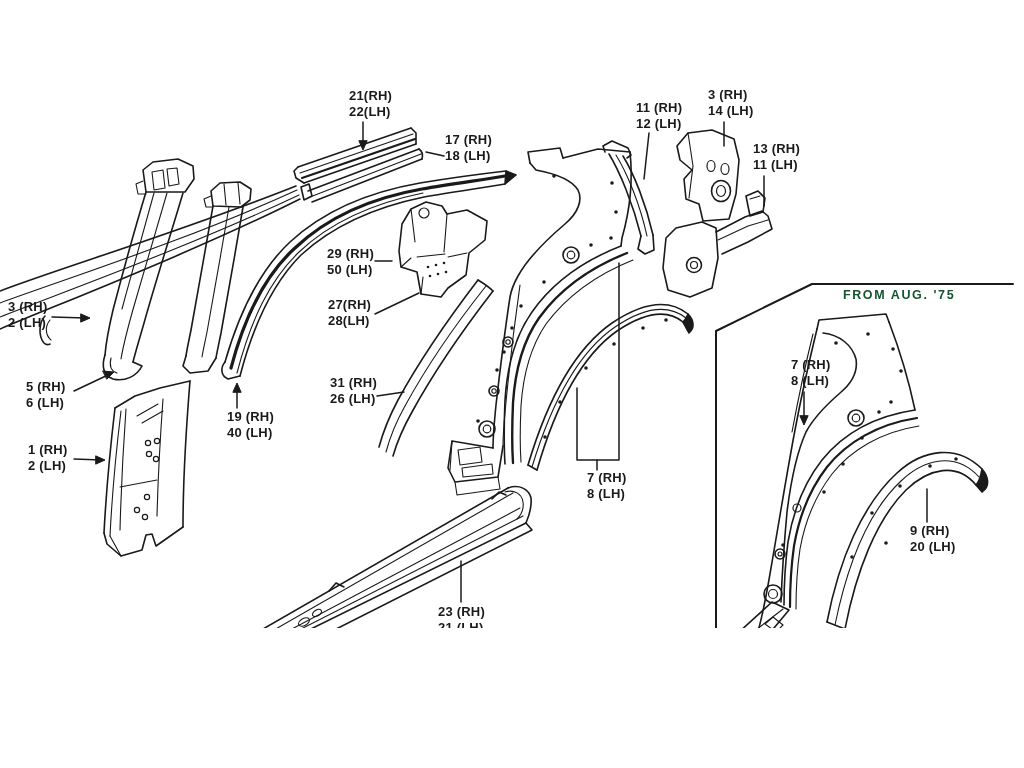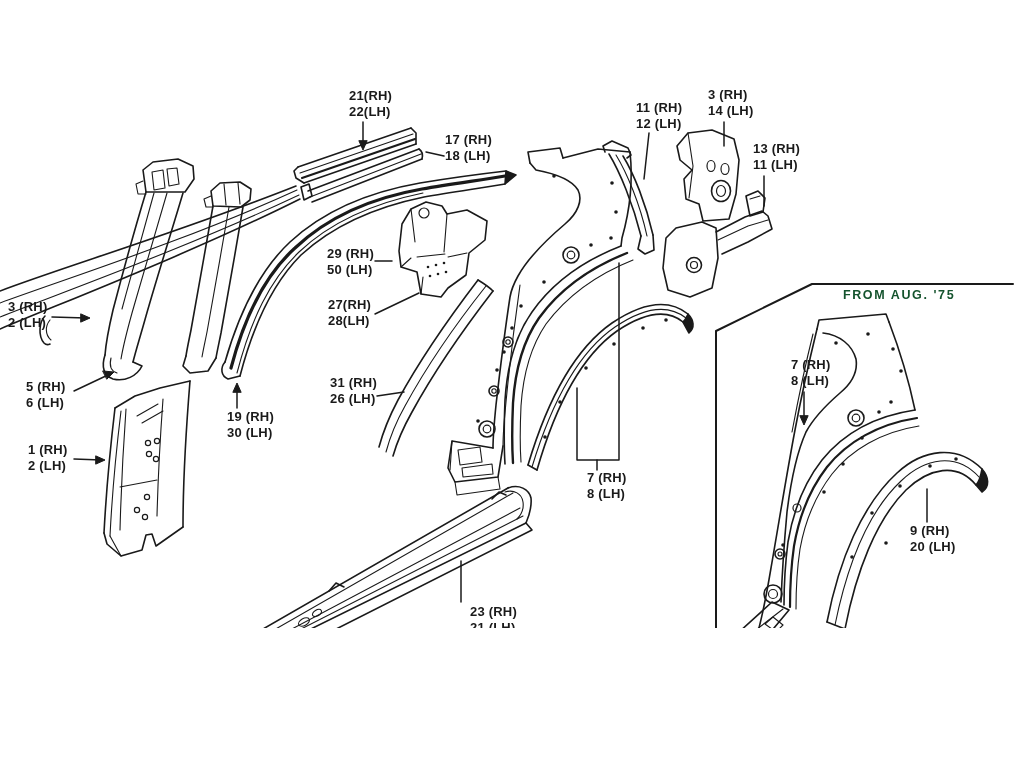--- a/index.html
+++ b/index.html
@@ -324,39 +324,39 @@
 <div class="plabel" style="left:328px;top:297px">
   <span>27(RH)</span>
       <span>28(LH)</span>
     </div>
 <div class="plabel" style="left:330px;top:375px">
   <span>31 (RH)</span>
       <span>26 (LH)</span>
     </div>
 <div class="plabel" style="left:227px;top:409px">
   <span>19 (RH)</span>
-      <span>30 (LH)</span>
+      <span>40 (LH)</span>
     </div>
 <div class="plabel" style="left:8px;top:299px">
   <span>3 (RH)</span>
       <span>2 (LH)</span>
     </div>
 <div class="plabel" style="left:26px;top:379px">
   <span>5 (RH)</span>
       <span>6 (LH)</span>
     </div>
 <div class="plabel" style="left:28px;top:442px">
   <span>1 (RH)</span>
       <span>2 (LH)</span>
     </div>
 <div class="plabel" style="left:587px;top:470px">
   <span>7 (RH)</span>
       <span>8 (LH)</span>
     </div>
-<div class="plabel" style="left:470px;top:604px">
+<div class="plabel" style="left:438px;top:604px">
   <span>23 (RH)</span>
       <span>21 (LH)</span>
     </div>
 <div class="plabel" style="left:791px;top:357px">
   <span>7 (RH)</span>
       <span>8 (LH)</span>
     </div>
 <div class="plabel" style="left:910px;top:523px">
   <span>9 (RH)</span>
       <span>20 (LH)</span>

